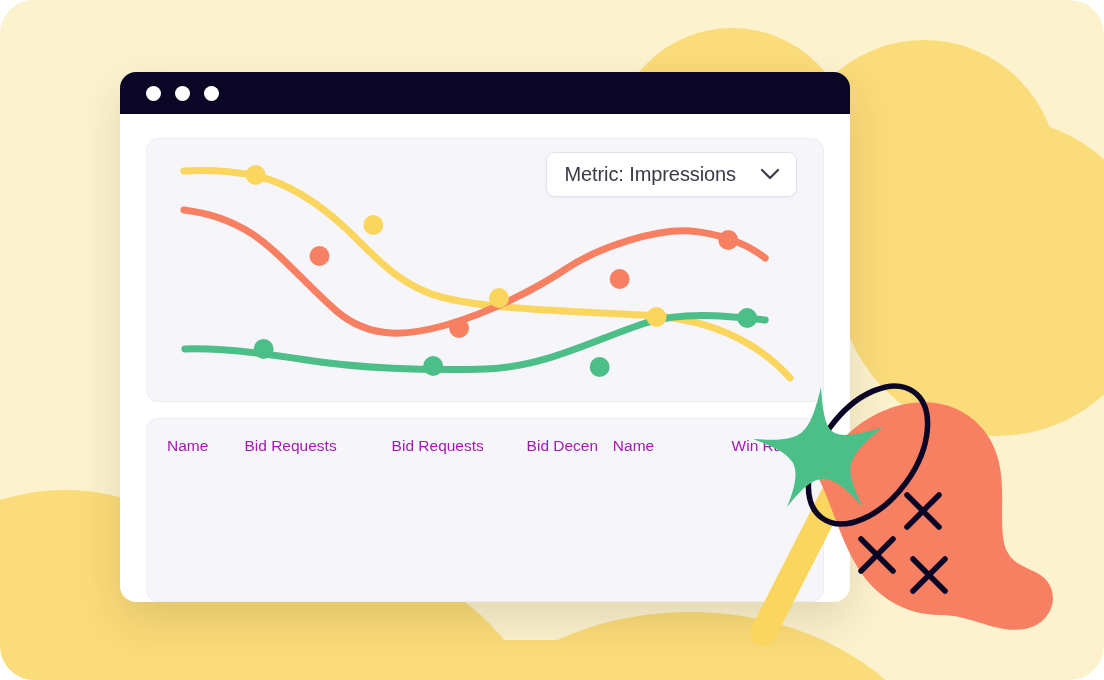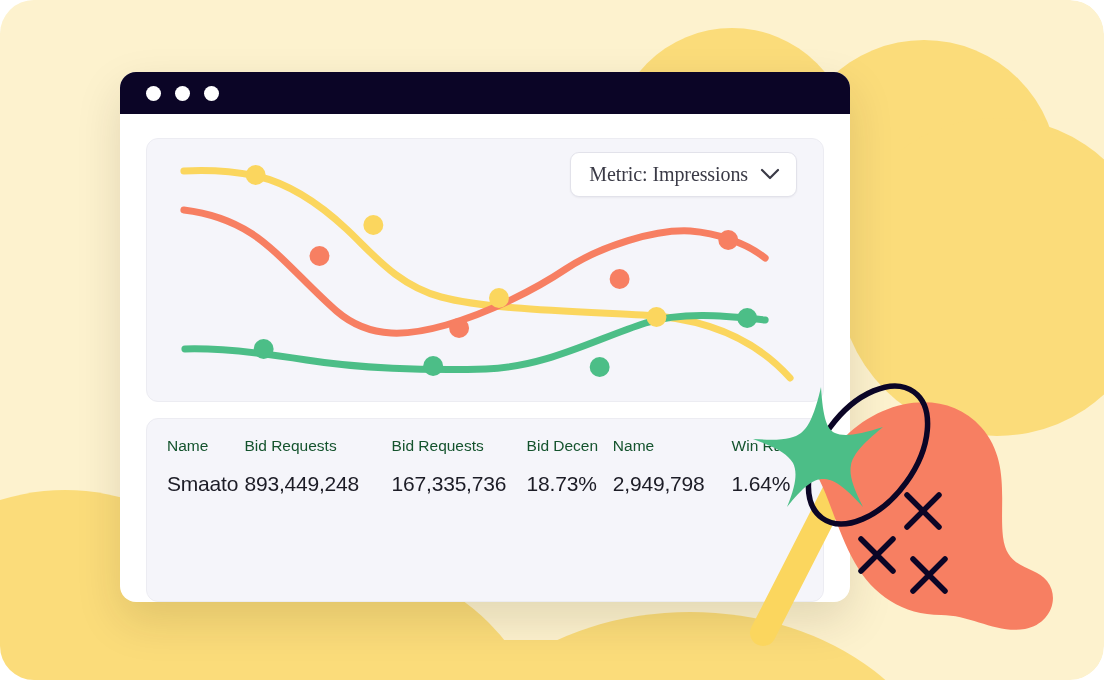--- a/index.html
+++ b/index.html
@@ -55,41 +55,40 @@
 
   
   #chart-card{
     position:relative;height:262px;
     background:#F5F5FA;border:1px solid #ECECF2;border-radius:12px;
   }
   #chart-svg{position:absolute;left:0;top:0;width:100%;height:100%;}
 
   #metric-select{
     position:absolute;right:26px;top:13px;
-    display:flex;align-items:center;gap:12px;
+    display:flex;align-items:center;gap:24px;
     background:#FFFFFF;border:1px solid #E2E2EA;border-radius:9px;
     padding:10px 16px 10px 18px;
     box-shadow:0 1px 2px rgba(20,20,40,.05);
     cursor:pointer;
-    font-family:Liberation Serif, serif;
   }
   #metric-select .label{
     font-size:20px;color:#3A3A46;white-space:nowrap;letter-spacing:-.1px;
   }
   .chev{display:block;}
 
   
   #table-card{
     margin-top:16px;height:164px;
     background:#F5F5FA;border:1px solid #ECECF2;border-radius:12px;
     padding:18px 0 0 0;
   }
   table{border-collapse:collapse;width:100%;table-layout:fixed;}
   thead th{
-    font-weight:400;font-size:15.5px;color:#14532d;
+    font-weight:400;font-size:15.5px;color:#a21caf;
     text-align:left;padding:0 0 9px 0;
   }
   tbody td{
     font-size:21px;color:#1C1C26;text-align:left;
     padding:8px 0 9px 0;white-space:nowrap;letter-spacing:-.2px;
   }
   col.c0{width:96px;} col.c1{width:145px;} col.c2{width:133px;}
   col.c3{width:85px;}  col.c4{width:117px;} col.c5{width:90px;}
   .pad-l{padding-left:20px;}
 
@@ -176,28 +175,20 @@
             <tr>
               <th class="pad-l">Name</th>
               <th>Bid Requests</th>
               <th>Bid Requests</th>
               <th>Bid Decen</th>
               <th>Name</th>
               <th>Win Rate</th>
             </tr>
           </thead>
           <tbody>
-            <tr>
-              <td class="pad-l">Smaato</td>
-              <td>893,449,248</td>
-              <td>167,335,736</td>
-              <td>18.73%</td>
-              <td>2,949,798</td>
-              <td>1.64%</td>
-            </tr>
           </tbody>
         </table>
       </div>
 
     </div>
   </div>
 
   <div id="net">
     <svg width="340" height="285" viewBox="0 0 340 285">
 

